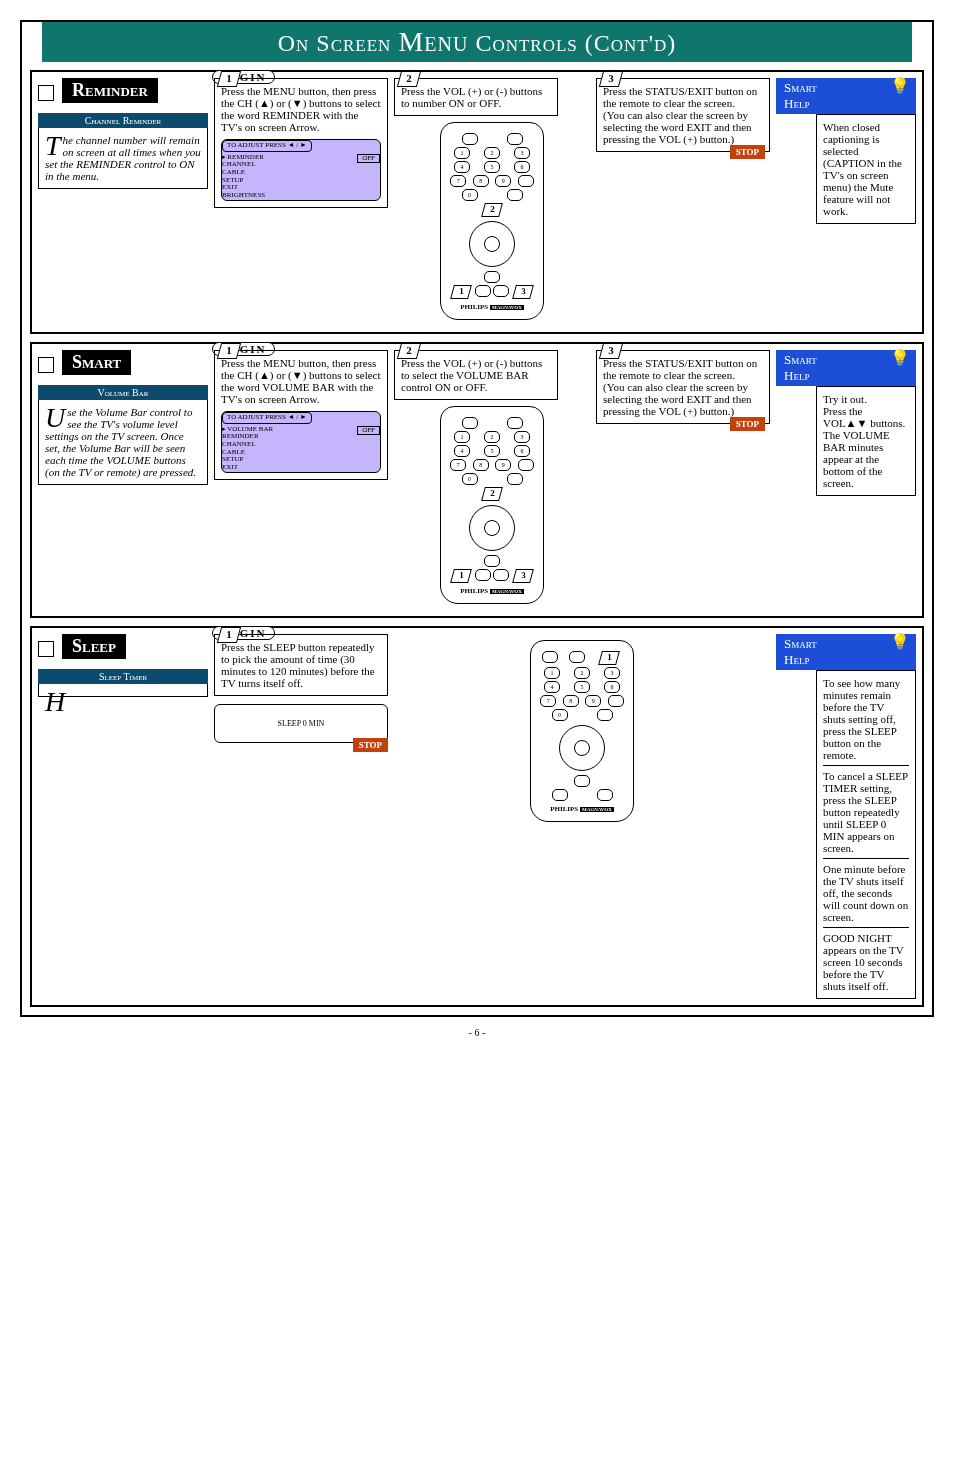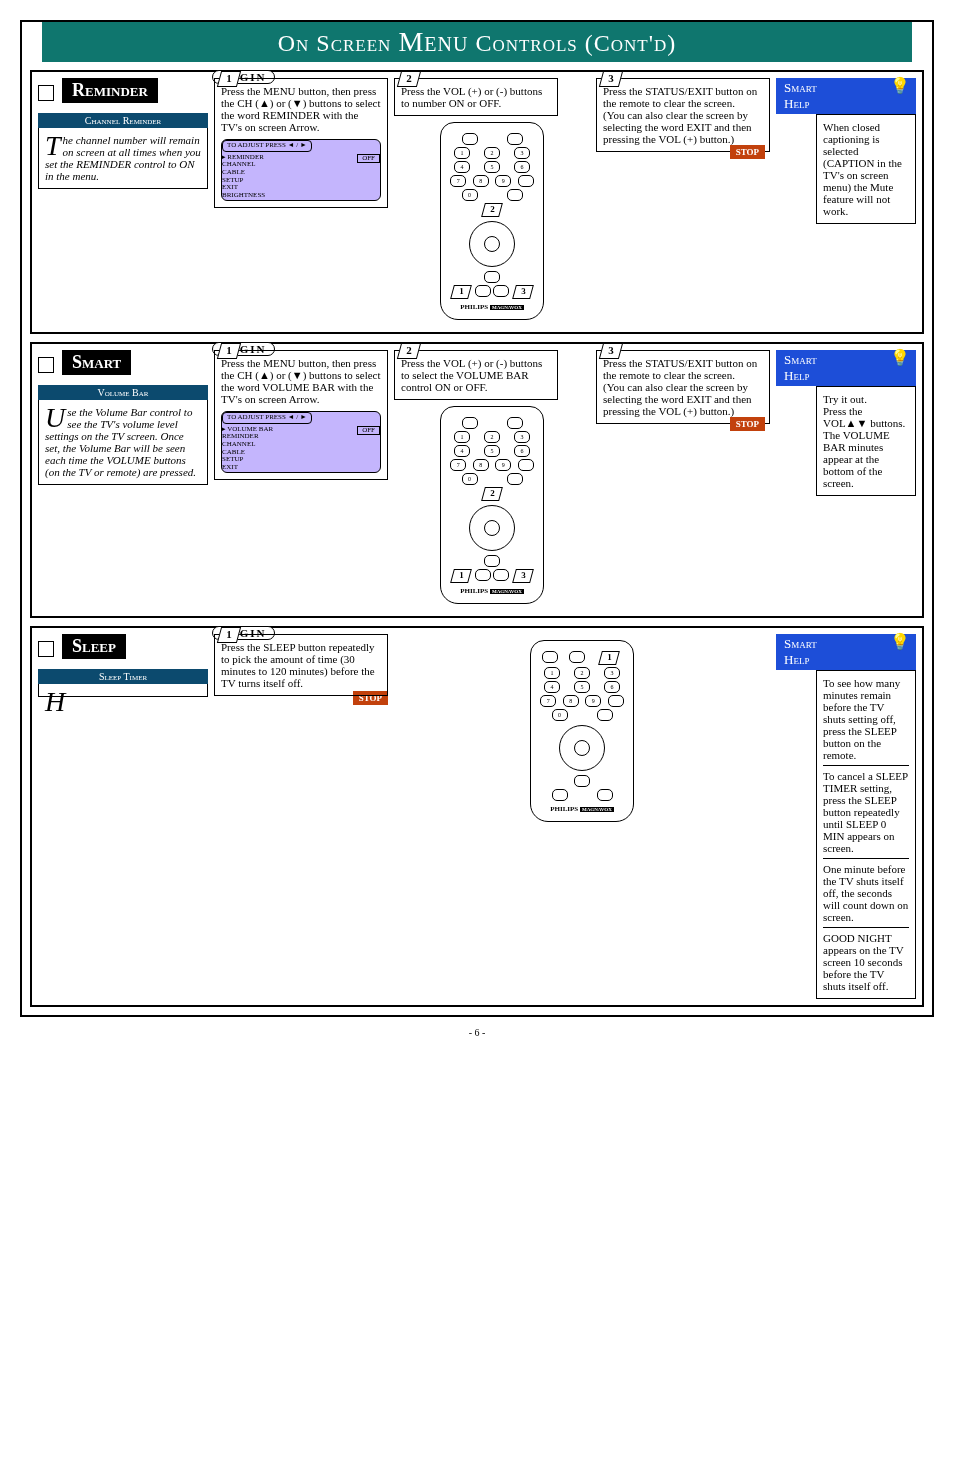--- a/index.html
+++ b/index.html
@@ -397,20 +397,23 @@
     </div>
 
     <div class="mid-col">
       <div class="begin-label">BEGIN</div>
 
       <div>
         <div class="step-box">
           <div class="step-num"><span>1</span></div>
           <span>Press the SLEEP button repeatedly to pick the amount of time (30 minutes to 120 minutes) before the TV turns itself off.</span>
         </div>
+        <div class="sleep-osd">
+          <span>SLEEP   0   MIN</span>
+        </div>
         <div style="text-align:right; margin-top:-6px;">
           <span class="stop-badge" style="position:static;">STOP</span>
         </div>
       </div>
 
       <div class="remote-area" style="flex:1.4">
         <div class="remote">
           <div class="row">
               <div class="btn"></div>
               <div class="btn"></div>

